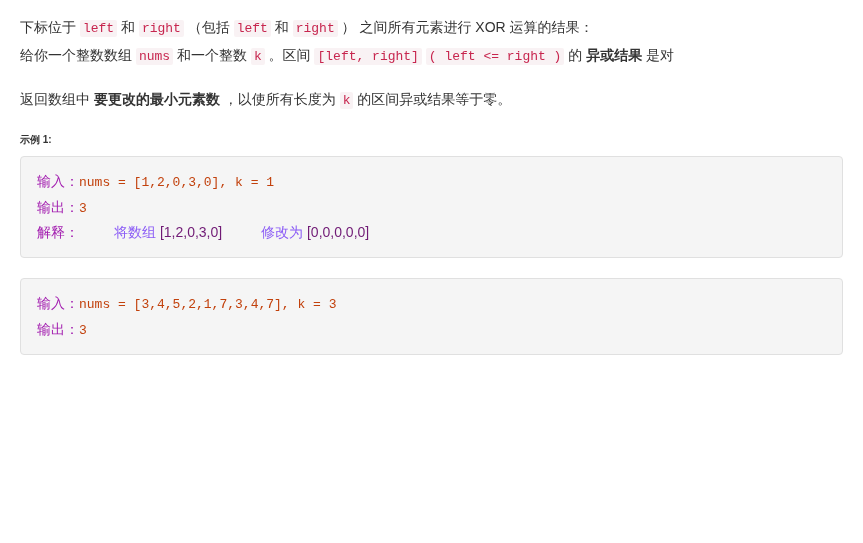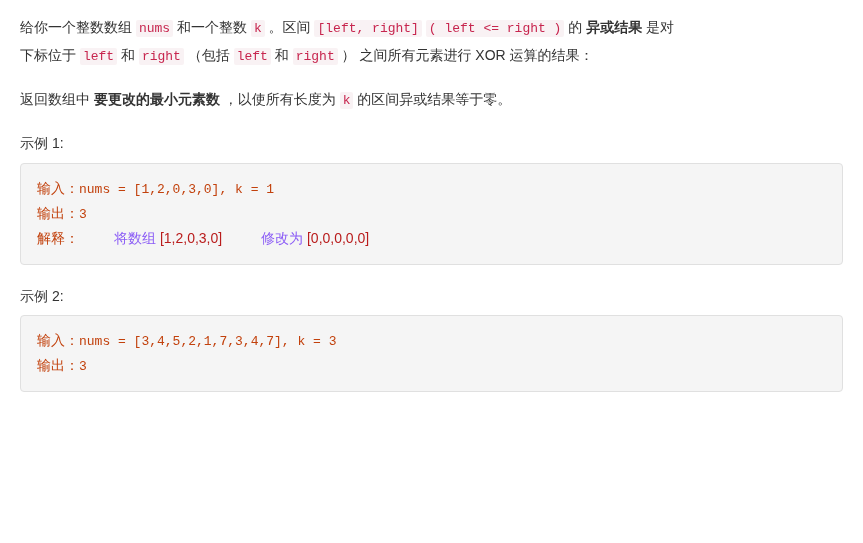--- a/index.html
+++ b/index.html
@@ -49,71 +49,71 @@
       margin-bottom: 2px;
     }
 
     .return-line {
       margin-top: 20px;
       margin-bottom: 20px;
       line-height: 1.7;
     }
 
     .example-title {
-      font-weight: normal;
-      font-size: 14px;
+      font-weight: bold;
+      font-size: 10px;
       margin-bottom: 8px;
       margin-top: 20px;
     }
 
     .example-box {
       background-color: #f5f5f5;
       border: 1px solid #e0e0e0;
       border-radius: 4px;
       padding: 12px 16px;
       margin-bottom: 16px;
     }
 
     .example-row {
       line-height: 1.8;
       font-size: 14px;
     }
 
     .label {
-      color: #c2410c;
+      color: #a21caf;
     }
 
     .code-val {
       font-family: "Courier New", Consolas, monospace;
       font-size: 13px;
       color: #c2410c;
     }
 
     .explain-text {
       color: #8b5cf6;
       margin-left: 35px;
     }
 
     .highlight-blue {
-      color: #b91c1c;
+      color: #701a75;
     }
 
     .section-gap {
       margin-top: 20px;
     }
   </style>
 </head>
 <body>
 
 <div class="description-block">
   <div class="desc-line">
-    <span>给你一个整数数组 </span><code class="inline">nums</code><span> 和一个整数 </span><code class="inline">k</code><span> 。区间 </span><code class="inline">[left, right]</code><span> </span><code class="inline">( left &lt;= right )</code><span> 的 </span><span class="bold">异或结果</span><span> 是对</span>
+    <span>下标位于 </span><code class="inline">left</code><span> 和 </span><code class="inline">right</code><span> （包括 </span><code class="inline">left</code><span> 和 </span><code class="inline">right</code><span> ） 之间所有元素进行 XOR 运算的结果：</span>
   </div>
   <div class="desc-line">
-    <span>下标位于 </span><code class="inline">left</code><span> 和 </span><code class="inline">right</code><span> （包括 </span><code class="inline">left</code><span> 和 </span><code class="inline">right</code><span> ） 之间所有元素进行 XOR 运算的结果：</span>
+    <span>给你一个整数数组 </span><code class="inline">nums</code><span> 和一个整数 </span><code class="inline">k</code><span> 。区间 </span><code class="inline">[left, right]</code><span> </span><code class="inline">( left &lt;= right )</code><span> 的 </span><span class="bold">异或结果</span><span> 是对</span>
   </div>
 </div>
 
 <div class="return-line">
   <span>返回数组中 </span><span class="bold">要更改的最小元素数</span><span> ，以使所有长度为 </span><code class="inline">k</code><span> 的区间异或结果等于零。</span>
 </div>
 
 <div class="section-gap">
   <div class="example-title">示例 1:</div>
   <div class="example-box">
@@ -123,21 +123,20 @@
     <div class="example-row">
       <span class="label">输出：</span><span class="code-val">3</span>
     </div>
     <div class="example-row">
       <span class="label">解释：</span><span class="explain-text">将数组 </span><span class="highlight-blue">[1,2,0,3,0]</span><span class="explain-text"> 修改为 </span><span class="highlight-blue">[0,0,0,0,0]</span>
     </div>
   </div>
 </div>
 
 <div class="section-gap">
-  <div class="example-title">示例 2:</div>
   <div class="example-box">
     <div class="example-row">
       <span class="label">输入：</span><span class="code-val">nums = [3,4,5,2,1,7,3,4,7], k = 3</span>
     </div>
     <div class="example-row">
       <span class="label">输出：</span><span class="code-val">3</span>
     </div>
   </div>
 </div>
 

